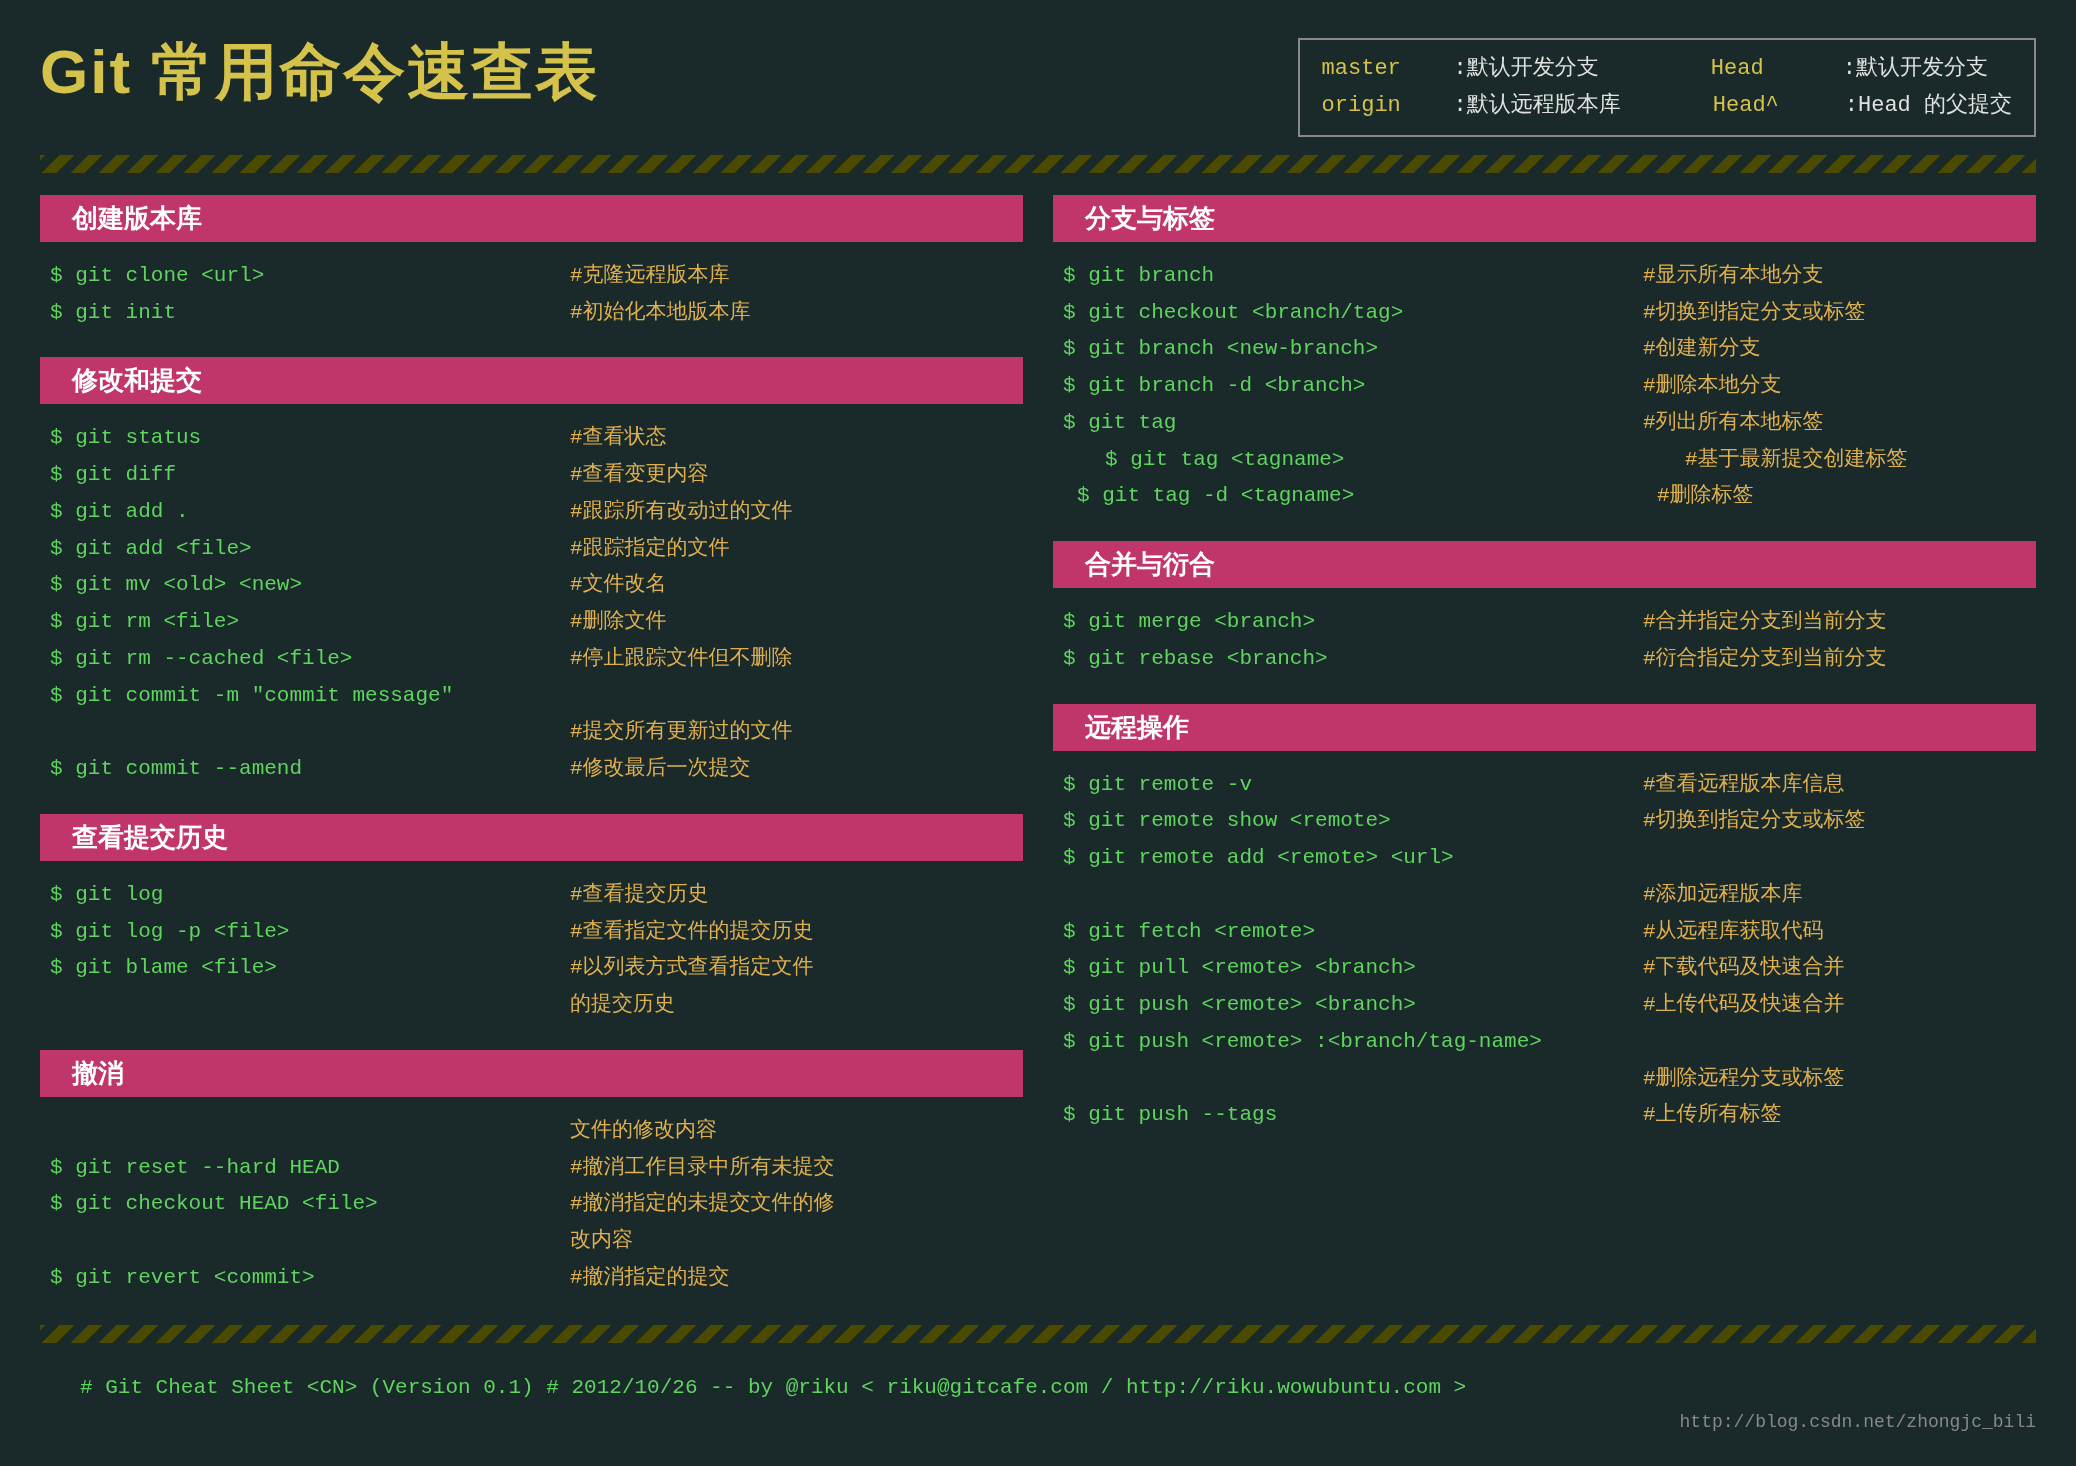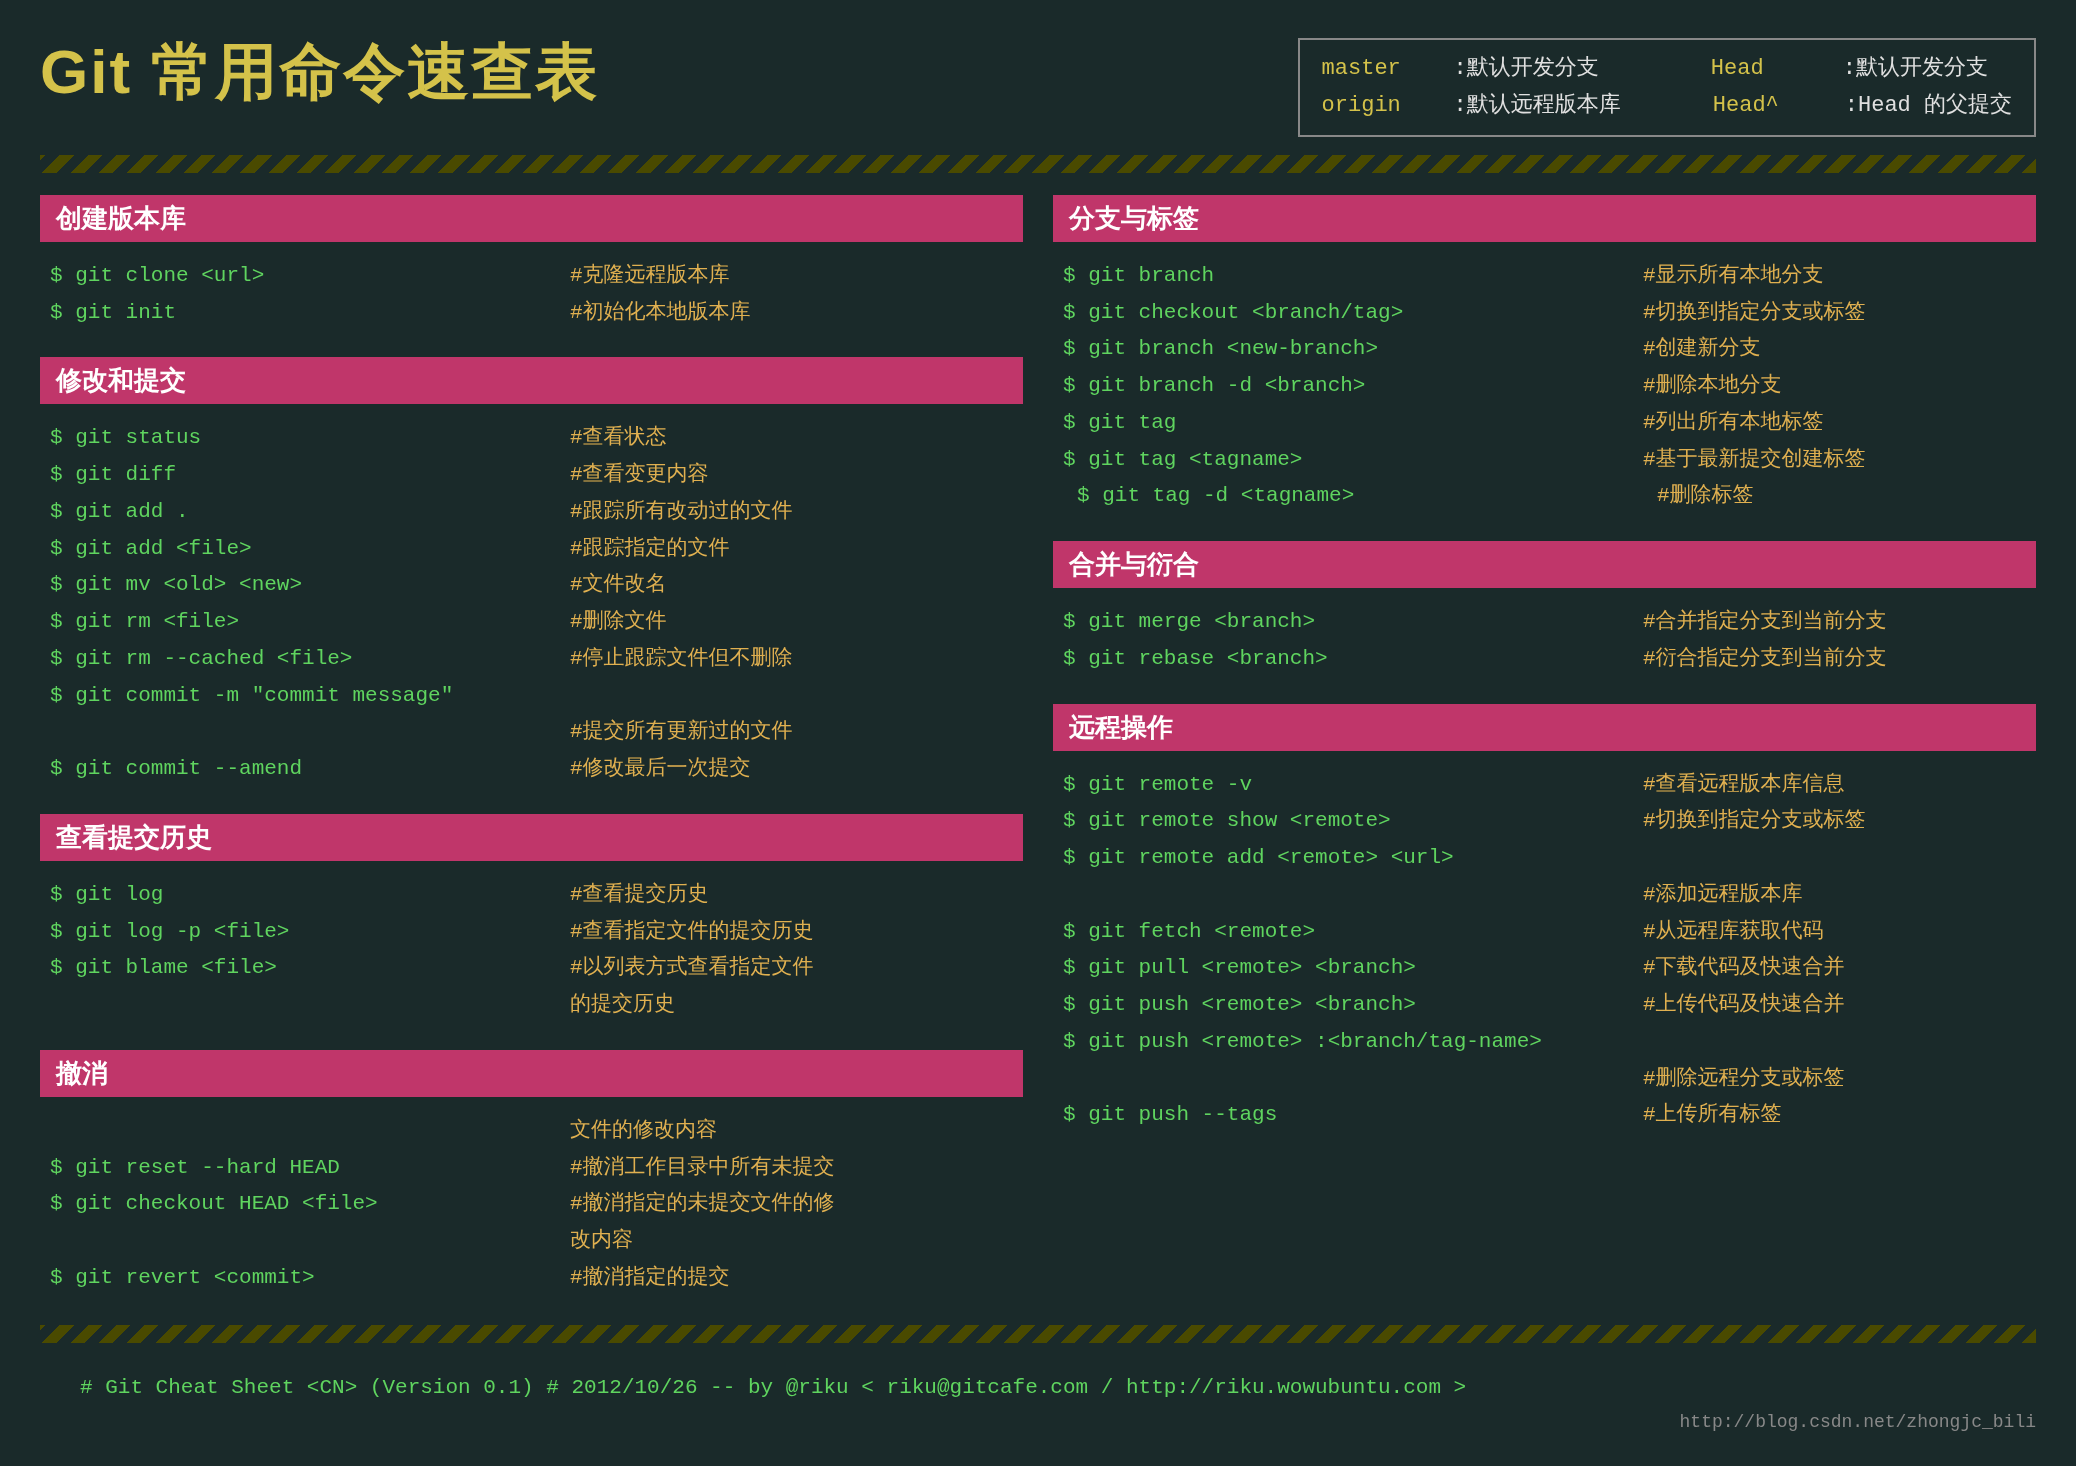--- a/index.html
+++ b/index.html
@@ -92,21 +92,21 @@
 
     .section {
       background: transparent;
     }
 
     .section-header {
       background: #c0366a;
       color: #fff;
       font-size: 26px;
       font-family: 'SimHei', 'STHeiti', sans-serif;
-      padding: 6px 16px;
+      padding: 6px 32px;
       margin-bottom: 10px;
       font-weight: bold;
     }
 
     .section-body {
       padding: 6px 10px;
       font-size: 21px;
       line-height: 1.75;
     }
 
@@ -304,21 +304,21 @@
         </div>
         <div class="cmd-line">
           <span class="cmd" style="min-width:580px;">$ git branch -d &lt;branch&gt;                </span>
           <span class="comment">#删除本地分支</span>
         </div>
         <div class="cmd-line">
           <span class="cmd" style="min-width:580px;">$ git tag                                </span>
           <span class="comment">#列出所有本地标签</span>
         </div>
         <div class="cmd-line">
-          <span class="cmd" style="min-width:580px;">$ git tag &lt;tagname&gt;                     </span>
+          <span class="cmd" style="min-width:580px;margin-left:42px;">$ git tag &lt;tagname&gt;                     </span>
           <span class="comment">#基于最新提交创建标签</span>
         </div>
         <div class="cmd-line">
           <span class="cmd" style="min-width:580px;margin-left:14px;">$ git tag -d &lt;tagname&gt;                  </span>
           <span class="comment">#删除标签</span>
         </div>
       </div>
     </div>
 
     <div class="section">

